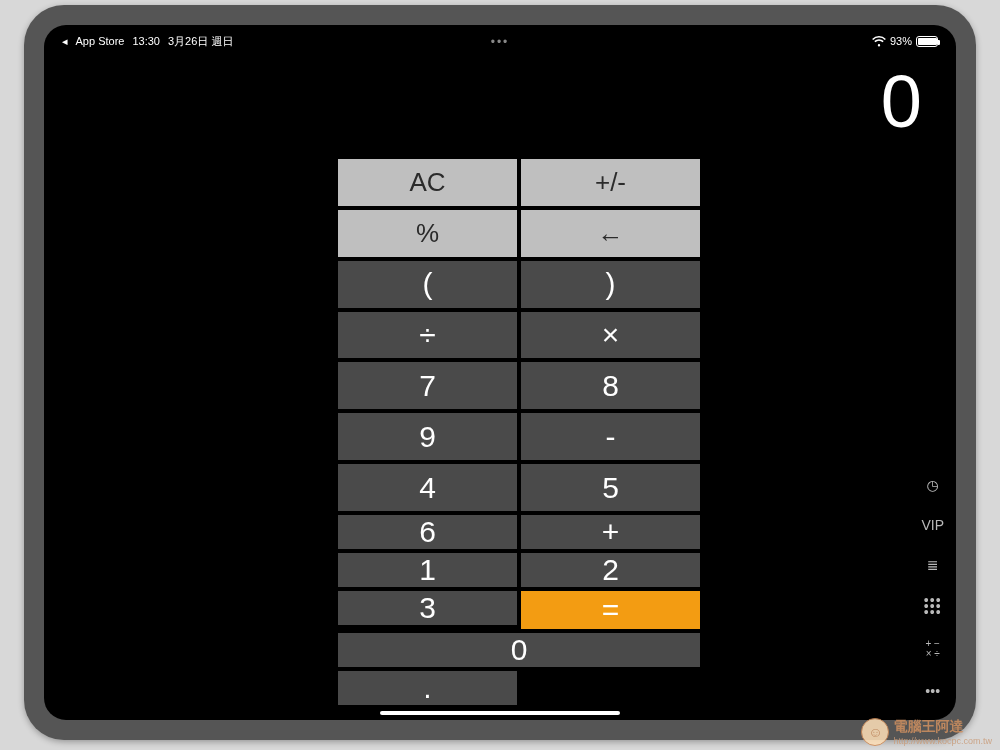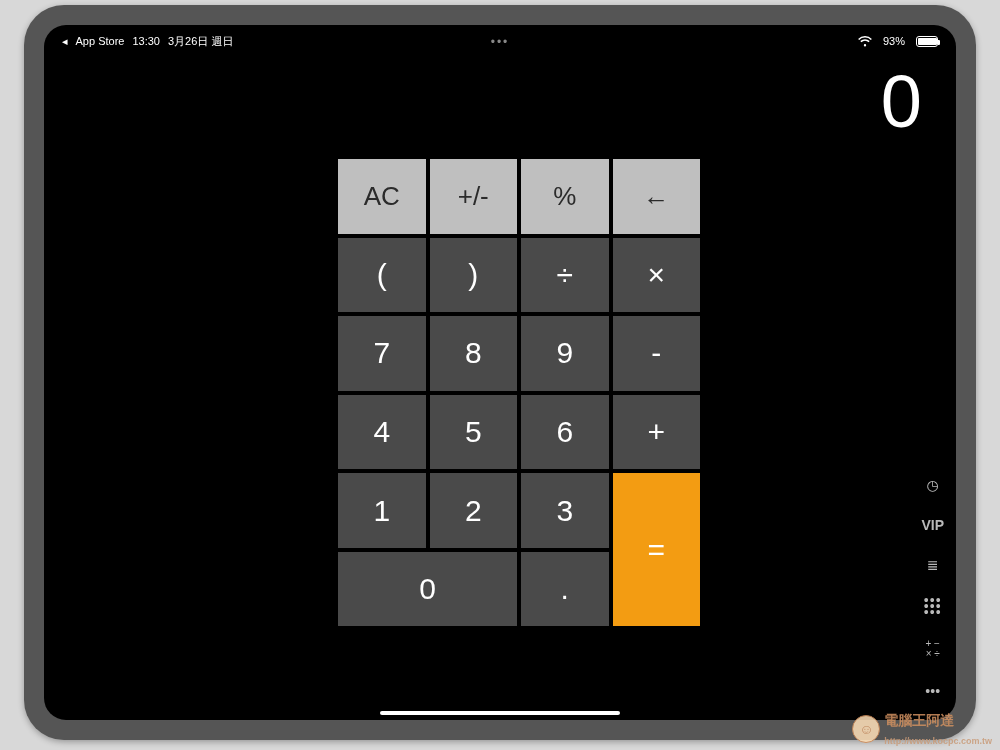--- a/index.html
+++ b/index.html
@@ -32,21 +32,21 @@
     height: 20px;
     display: flex;
     align-items: center;
     color: #fff;
     font-size: 11px;
     font-weight: 500;
     padding: 0 18px;
   }
   .status-left { display: flex; align-items: center; gap: 8px; }
   .status-left .chev { font-size: 11px; }
-  .status-right { margin-left: auto; display: flex; align-items: center; gap: 11px; }
+  .status-right { margin-left: auto; display: flex; align-items: center; gap: 4px; }
   .wifi-icon svg { display:block; }
   .battery {
     width: 22px; height: 11px;
     border: 1px solid #fff; border-radius: 3px;
     position: relative;
   }
   .battery::after {
     content: ""; position: absolute; right: -3px; top: 3px;
     width: 2px; height: 5px; background: #fff; border-radius: 0 1px 1px 0;
   }
@@ -64,21 +64,21 @@
     font-size: 74px;
     font-weight: 300;
     line-height: 1;
   }
   
   .keypad {
     position: absolute;
     left: 294px; top: 134px;
     width: 362px; height: 546px;
     display: grid;
-    grid-template-columns: repeat(4, 1fr);
+    grid-template-columns: repeat(2, 1fr);
     grid-template-rows: repeat(7, 1fr);
     gap: 4px;
   }
   .btn {
     display: flex; align-items: center; justify-content: center;
     color: #fff;
     font-size: 30px;
     font-weight: 400;
     user-select: none;
     cursor: pointer;
@@ -103,21 +103,21 @@
     position:absolute; bottom:5px; left:50%; transform:translateX(-50%);
     width:240px; height:4px; background:#fff; border-radius:3px;
   }
   
   .watermark {
     position:absolute; right:8px; bottom:4px;
     color:#d09060; font-size:14px; font-weight:bold;
     display:flex; align-items:center; gap:4px;
     opacity:.85;
   }
-  .watermark .sub { font-size:9px; color:#c99b78; display:block; font-weight:bold;margin-top:6px; }
+  .watermark .sub { font-size:9px; color:#c99b78; display:block; font-weight:normal; }
   .watermark .face {
     width:28px;height:28px;border-radius:50%;
     background:#ffe0b8;border:1px solid #cc8855;
     display:flex;align-items:center;justify-content:center;font-size:14px;
   }
 </style>
 </head>
 <body>
 
 <div class="tablet-frame">
@@ -172,21 +172,21 @@
       <div class="btn btn-num">2</div>
       <div class="btn btn-num">3</div>
       <div class="btn btn-eq equals">=</div>
 
       <div class="btn btn-num zero">0</div>
       <div class="btn btn-num">.</div>
     </div>
 
     <div class="side-tools">
       <div class="tool">◷</div>
-      <div class="tool" style="font-weight:700;">VIP</div>
+      <div class="tool" style="font-weight:400;">VIP</div>
       <div class="tool">≣</div>
       <div class="tool tool-dots4">•••<br>•••<br>•••</div>
       <div class="tool" style="font-size:10px;line-height:10px;">+ −<br>× ÷</div>
       <div class="tool">•••</div>
     </div>
 
     <div class="home-indicator"></div>
   </div>
 </div>
 

